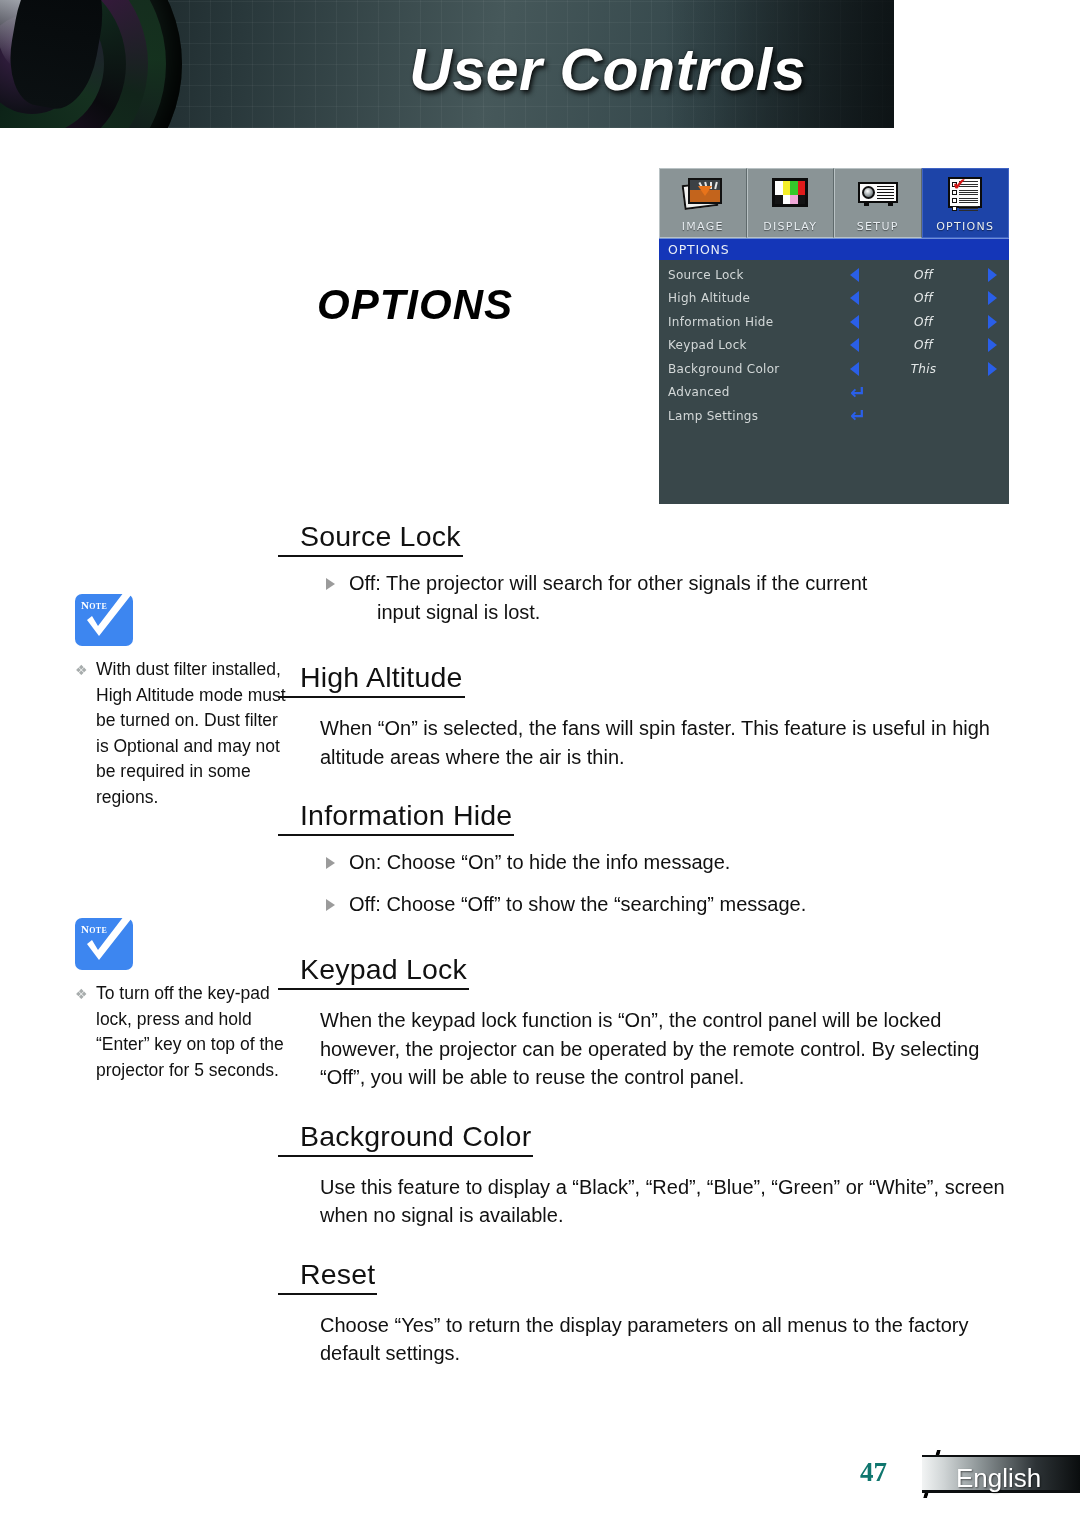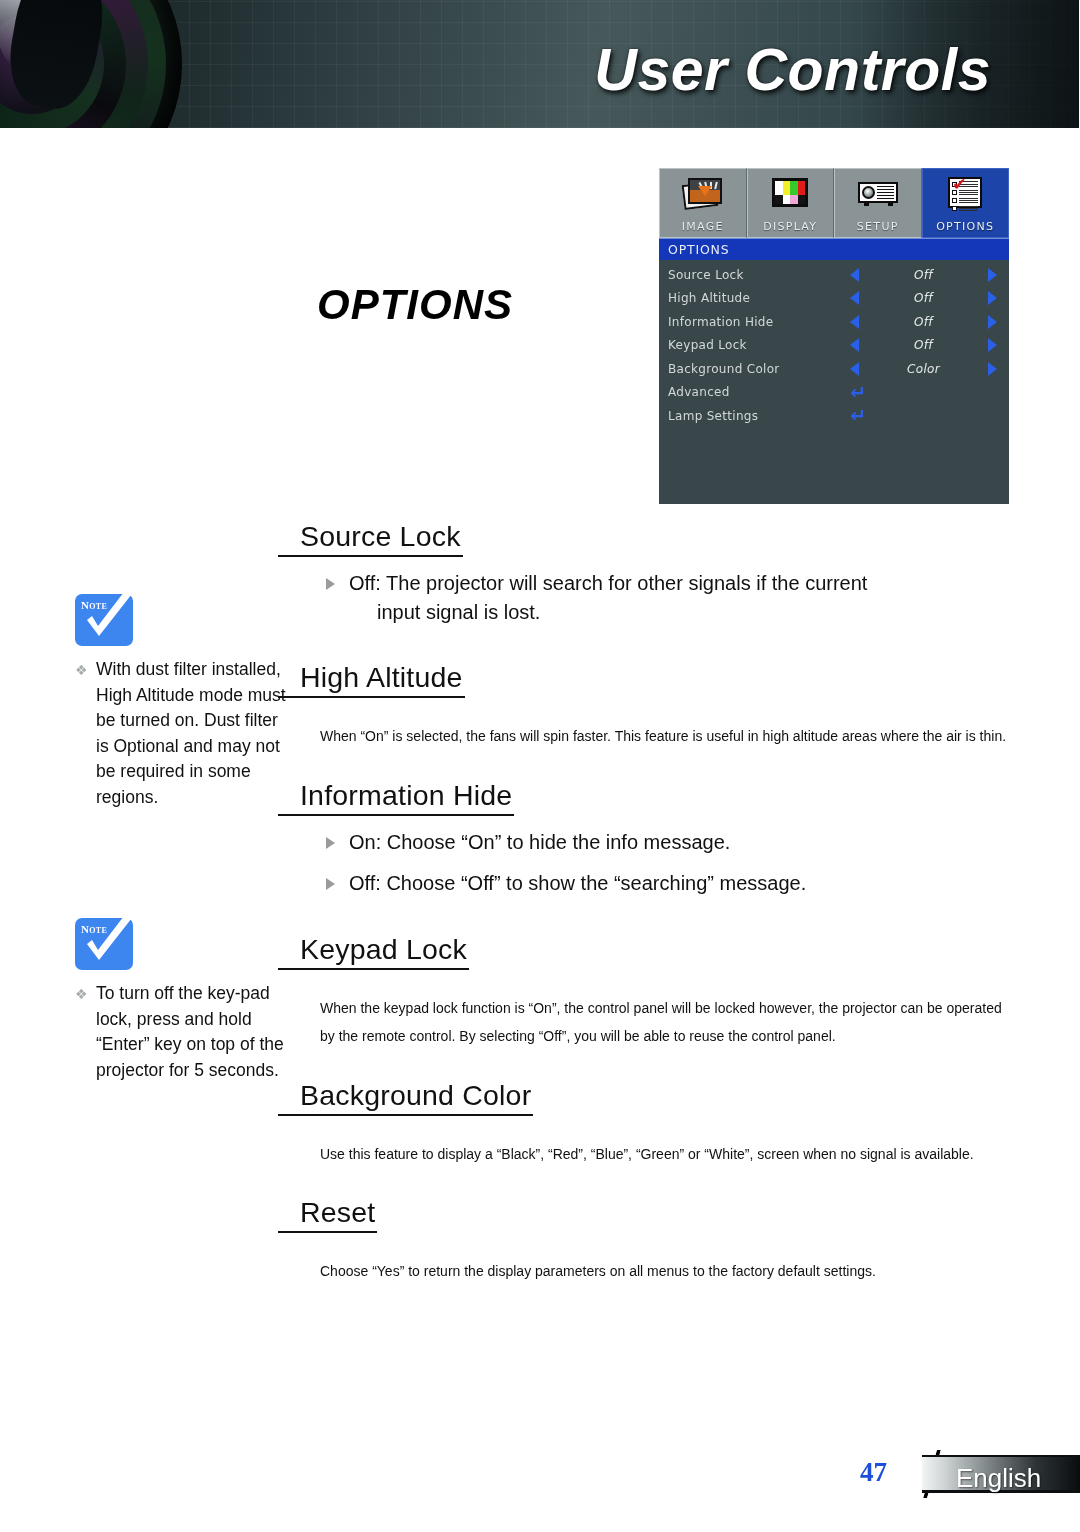--- a/index.html
+++ b/index.html
@@ -6,21 +6,21 @@
   html,body { width:1080px; height:1532px; }
   body {
     background:#ffffff;
     font-family:"Liberation Sans", sans-serif;
     position:relative;
     overflow:hidden;
   }
 
   
   .header {
-    position:absolute; left:0; top:0; width:1079px; height:128px;
+    position:absolute; left:0; top:0; width:894px; height:128px;
     background:
       repeating-linear-gradient(0deg, rgba(255,255,255,.045) 0 1px, transparent 1px 21px),
       repeating-linear-gradient(90deg, rgba(255,255,255,.045) 0 1px, transparent 1px 21px),
       linear-gradient(100deg,#10181a 0%, #28373a 26%, #46585a 55%, #33464a 80%, #1b2628 100%);
     overflow:hidden;
   }
   .header-title {
     position:absolute; right:88px; top:36px;
     font-size:59px; font-weight:bold; font-style:italic;
     color:#ffffff; letter-spacing:.5px;
@@ -207,42 +207,42 @@
   
   .content { position:absolute; left:300px; top:520px; width:710px; }
   .sec-head {
     font-size:28.5px; color:#111; position:relative;
     display:inline-block; padding:0 2px 2px 22px; margin-left:-22px;
     border-bottom:2.5px solid #111;
     letter-spacing:.2px;
   }
   .sec-wrap { margin-bottom:2px; }
   .para {
-    font-size:14px; line-height:28.5px; color:#111; margin-top:24px;
+    font-size:20px; line-height:28.5px; color:#111; margin-top:16px;
     padding-left:20px;
   }
   .bullets { margin-top:12px; padding-left:22px; }
   .bullet {
     position:relative; padding-left:27px; font-size:20px; line-height:28.5px;
     color:#111; margin-bottom:13px;
   }
   .bullet .tri {
     position:absolute; left:4px; top:9px; width:0; height:0;
     border-top:6px solid transparent; border-bottom:6px solid transparent;
     border-left:9px solid #9b9b9b;
   }
   .bullet .cont { display:block; padding-left:28px; }
 
   .gap-a { height:26px; }
   .gap-b { height:22px; }
 
   
   .footer { position:absolute; left:860px; top:1452px; width:220px; height:46px; }
   .footer .pg {
-    position:absolute; left:0; top:5px; font-size:27px; font-weight:bold; color:#1d4ed8;
+    position:absolute; left:0; top:5px; font-size:27px; font-weight:bold; color:#0f766e;
     font-family:"Liberation Serif", serif;
   }
   .footer .slash {
     position:absolute; left:44px; top:-2px; width:30px; height:48px;
     border-right:4px solid #000;
     border-radius:0 0 0 80%;
     transform:skewX(-16deg);
   }
   .footer .bar {
     position:absolute; left:62px; top:3px; width:158px; height:38px;
@@ -402,21 +402,21 @@
     <div class="osd-row">
       <span class="name">Keypad Lock</span>
       <span class="la"></span>
       <span class="val">Off</span>
       <span class="ra"></span>
     </div>
 
     <div class="osd-row">
       <span class="name">Background Color</span>
       <span class="la"></span>
-      <span class="val">Color</span>
+      <span class="val">This</span>
       <span class="ra"></span>
     </div>
 
     <div class="osd-row">
       <span class="name">Advanced</span>
       <span class="enter">↵</span>
     </div>
 
     <div class="osd-row">
       <span class="name">Lamp Settings</span>

